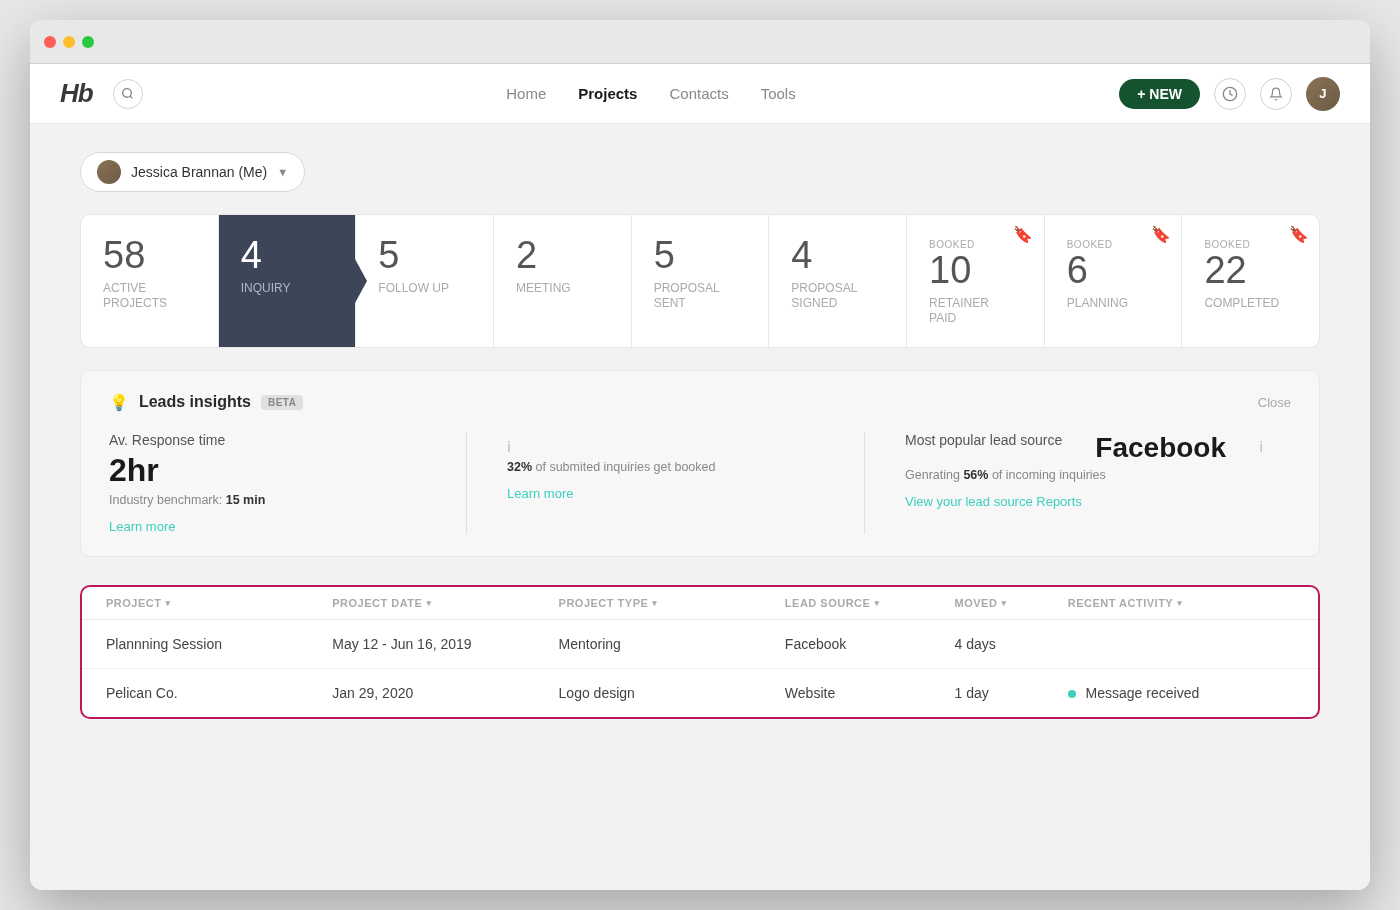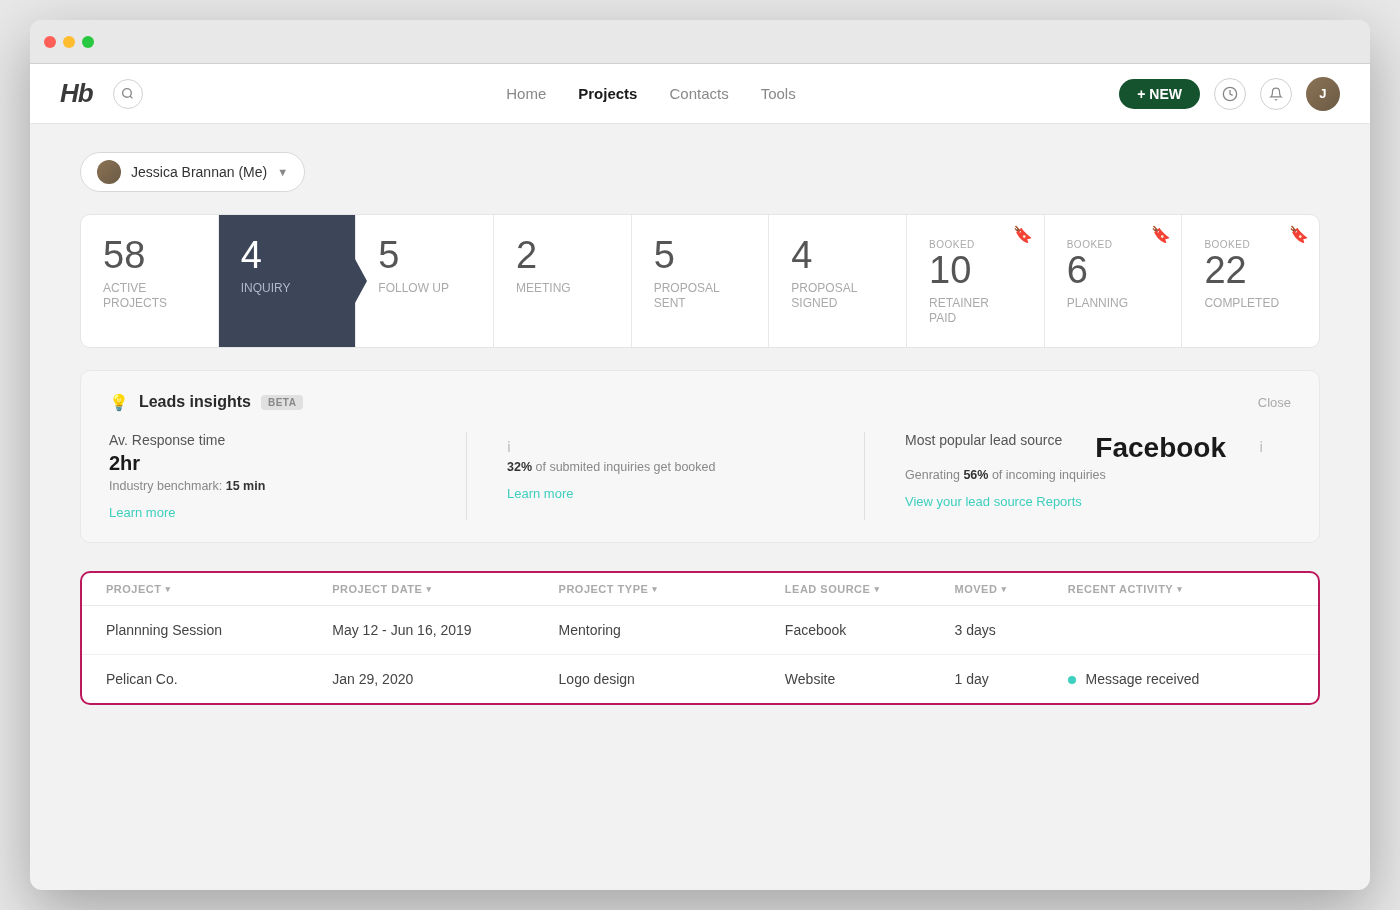--- a/index.html
+++ b/index.html
@@ -270,21 +270,21 @@
       display: flex;
       align-items: flex-start;
       justify-content: space-between;
     }
     .insight-metric-label {
       font-size: 14px;
       color: #555;
       margin-bottom: 4px;
     }
     .insight-metric-value {
-      font-size: 20px;
+      font-size: 32px;
       font-weight: 700;
       color: #1a1a1a;
     }
     .insight-sub {
       font-size: 12.5px;
       color: #888;
       margin-top: 4px;
     }
     .insight-sub strong {
       color: #333;
@@ -557,21 +557,21 @@
           <span class="th-chevron">▾</span>
         </div>
       </div>
 
 
       <div class="table-row">
         <div class="td">Plannning Session</div>
         <div class="td">May 12 - Jun 16, 2019</div>
         <div class="td">Mentoring</div>
         <div class="td">Facebook</div>
-        <div class="td">3 days</div>
+        <div class="td">4 days</div>
         <div class="td"></div>
       </div>
 
       <div class="table-row">
         <div class="td">Pelican Co.</div>
         <div class="td">Jan 29, 2020</div>
         <div class="td">Logo design</div>
         <div class="td">Website</div>
         <div class="td">1 day</div>
         <div class="td">

